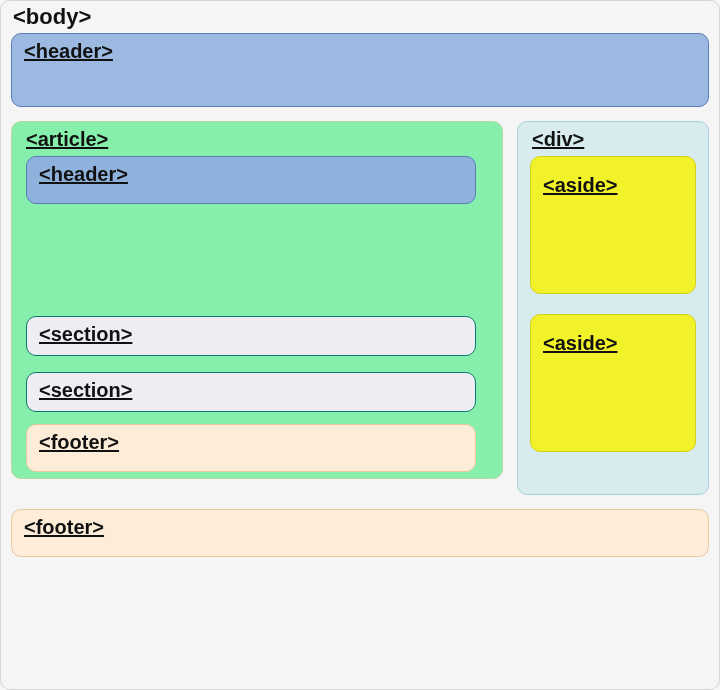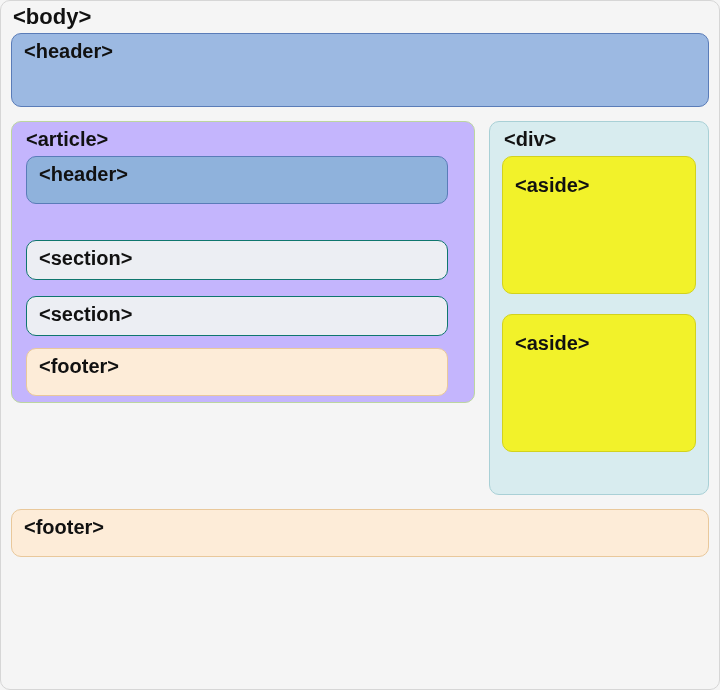--- a/index.html
+++ b/index.html
@@ -20,21 +20,21 @@
     padding: 2px 10px 8px 10px;
     position: relative;
   }
   .lbl { font-weight: bold; line-height: 1.1; }
   .body-label { font-size: 22px; margin: 2px 0 4px 2px; }
 
   .box {
     border-radius: 10px;
     position: relative;
   }
-  .box .lbl { position: absolute; top: 6px; left: 12px; }
+  .box .lbl { position: absolute; top: 6px; left: 12px; text-decoration: underline; }
 
   
   .hdr-top {
     height: 74px;
     background: #9cb9e2;
     border: 1px solid #5a7cb8;
     margin-top: 2px;
   }
   
   .nav-top {
@@ -44,22 +44,22 @@
     margin-top: 14px;
   }
   
   .mid {
     display: flex;
     gap: 14px;
     margin-top: 14px;
   }
   .article {
     flex: 1;
-    height: 282px;
-    background: #c4b5fd;
+    height: 358px;
+    background: #86efac;
     border: 1px solid #bcd6a0;
     padding: 0 26px 12px 14px;
   }
   .article > .lbl { position: static; display: block; margin: 6px 0 6px 0; }
   .article-inner { display: flex; flex-direction: column; height: calc(100% - 28px); }
   .hdr-inner {
     height: 48px;
     background: #8fb2dc;
     border: 1px solid #5a7cb8;
   }
@@ -71,21 +71,21 @@
     margin-top: 16px;
   }
   .ftr-inner {
     height: 48px;
     background: #fdecd8;
     border: 1px solid #e9c89b;
     margin-top: 12px;
   }
 
   .sidebar {
-    width: 220px;
+    width: 192px;
     height: 374px;
     background: #d8ecef;
     border: 1px solid #a9d0d6;
     padding: 0 12px 12px 12px;
   }
   .sidebar > .lbl { position: static; display: block; margin: 6px 0 6px 2px; }
   .aside {
     background: #f2f22a;
     border: 1px solid #d2d21e;
     height: 138px;

